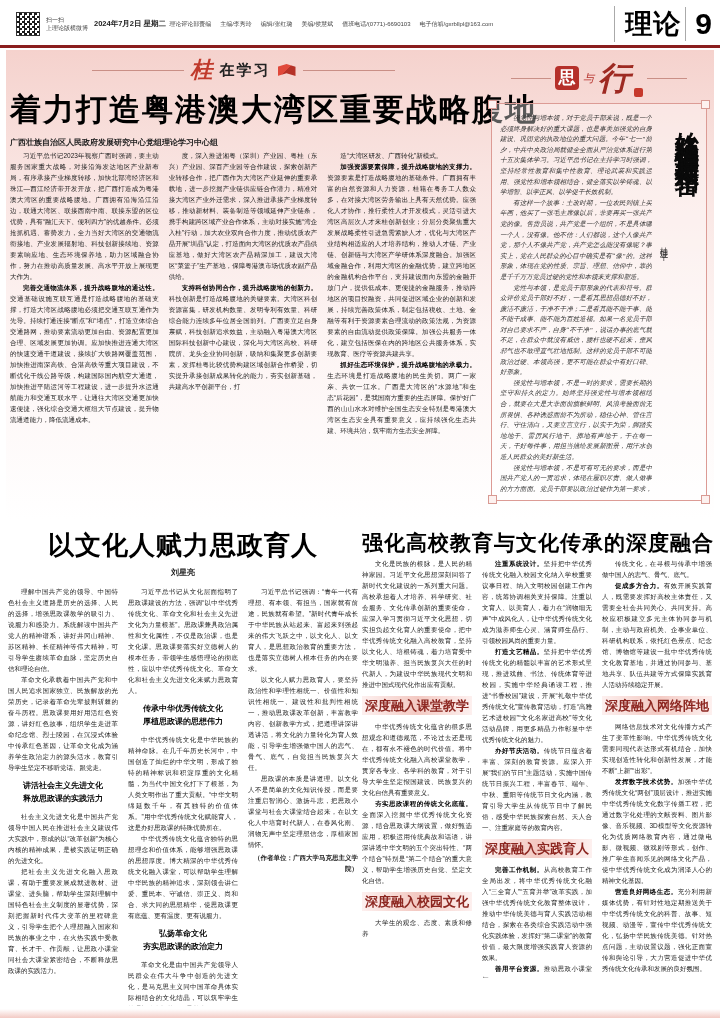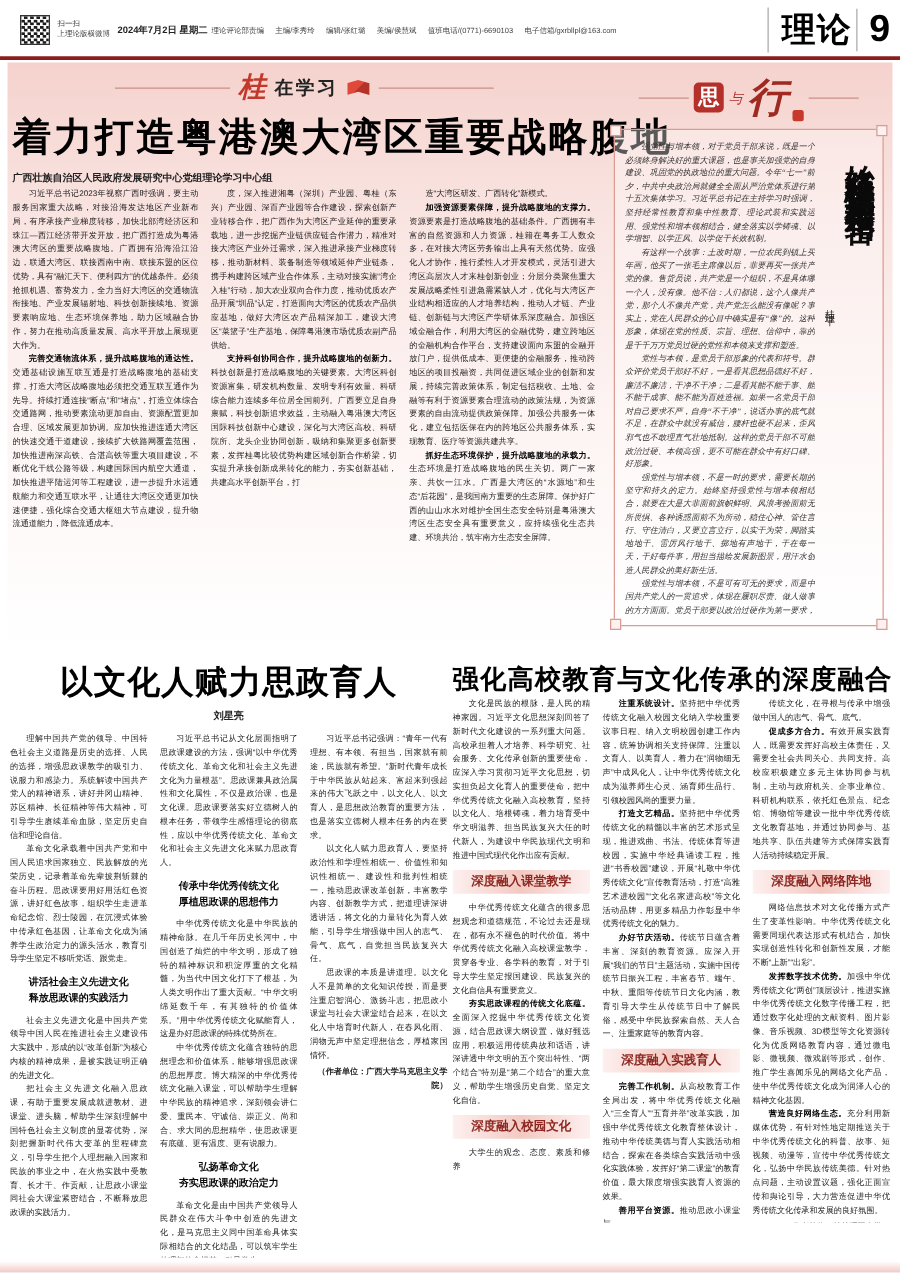--- a/index.html
+++ b/index.html
@@ -65,21 +65,21 @@
   .article{flex:1;min-width:0;}
   .b-title{margin:0;text-align:center;font-weight:900;color:#000;
            font-family:"Liberation Serif","DejaVu Serif",serif;letter-spacing:1px;white-space:nowrap;}
   .t-left{font-size:26px;} .t-right{font-size:21px;line-height:30px;}
   .b-auth{text-align:center;font-size:8px;font-weight:bold;margin:4px 0 8px;color:#222;}
   .b-cols{display:flex;gap:10px;}
   .bcol{flex:1;min-width:0;font-size:6.5px;line-height:11px;text-align:justify;color:#222;
         height:420px;overflow:hidden;}
   .sub{text-align:center;font-weight:bold;font-size:8px;line-height:13px;margin:6px 0;color:#0a0a0a;
        white-space:pre-line;}
-  .subpink{text-align:center;font-weight:bold;font-size:10px;color:#8d2721;margin:6px 0;padding:4px 0;
+  .subpink{text-align:center;font-weight:bold;font-size:13px;color:#8d2721;margin:6px 0;padding:4px 0;
            background:linear-gradient(90deg,#fdf0ef 0%,#f3c9c2 50%,#fdf0ef 100%);}
   .bstrip{position:absolute;bottom:0;left:0;right:0;height:9px;
           background:linear-gradient(180deg,#ffffff,#f2cac4);}
 </style>
 </head>
 <body>
 
 <div class="page">
 
   <div class="masthead">

